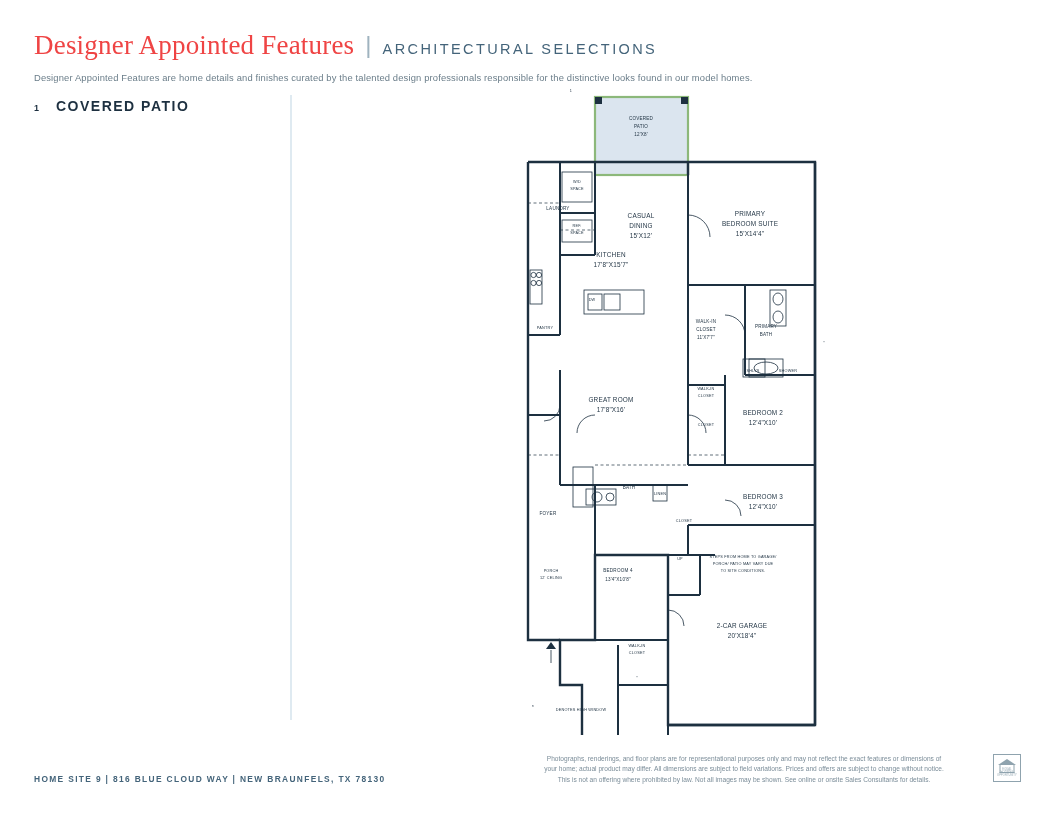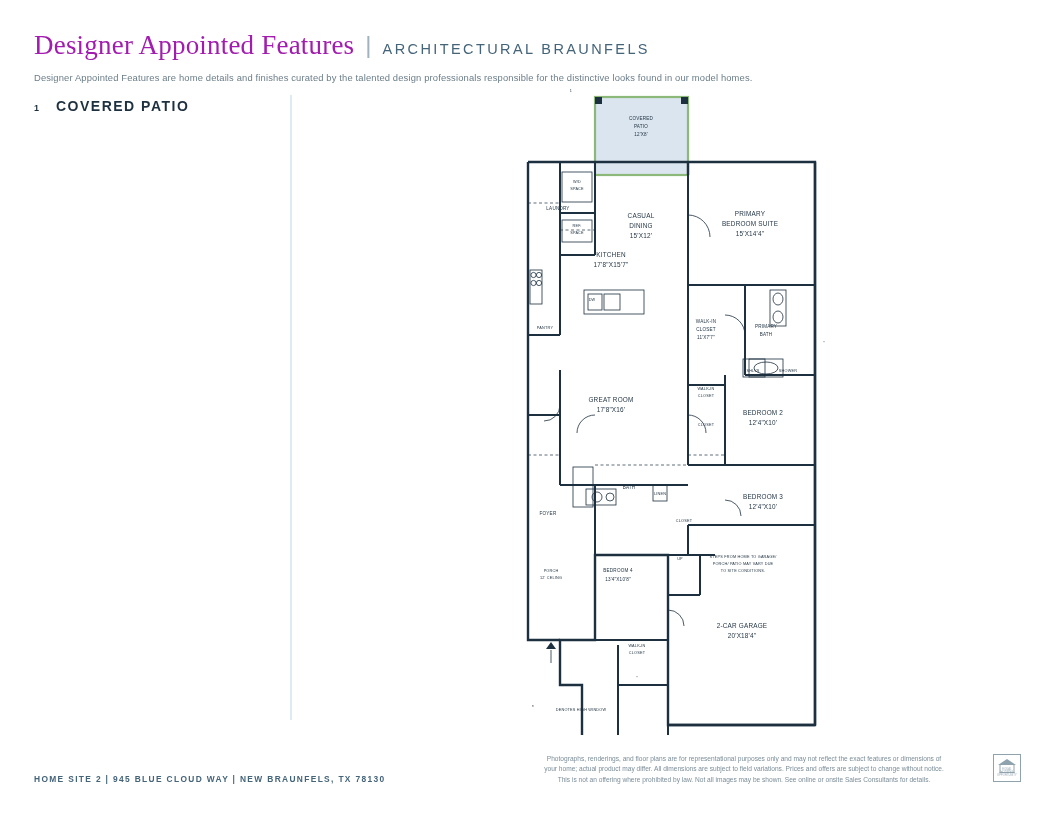--- a/index.html
+++ b/index.html
@@ -24,21 +24,21 @@
     width: 980px;
   }
   .title-row {
     display: flex;
     align-items: baseline;
     gap: 11px;
   }
   .title-main {
     font-family: "Liberation Serif", serif;
     font-size: 27px;
-    color: #a21caf;
+    color: #ef4444;
     letter-spacing: 0.2px;
     white-space: nowrap;
   }
   .title-divider {
     color: #9fb3bf;
     font-size: 24px;
     font-weight: 300;
     transform: translateY(-1px);
   }
   .title-sub {
@@ -174,21 +174,21 @@
     line-height: 3.2px;
   }
 </style>
 </head>
 <body>
 
 <div class="header">
   <div class="title-row">
     <div class="title-main">Designer Appointed Features</div>
     <div class="title-divider">|</div>
-    <div class="title-sub">ARCHITECTURAL BRAUNFELS</div>
+    <div class="title-sub">ARCHITECTURAL SELECTIONS</div>
   </div>
   <div class="subtitle">Designer Appointed Features are home details and finishes curated by the talented design professionals responsible for the distinctive looks found in our model homes.</div>
 </div>
 
 <div class="legend">
   <div class="legend-item">
     <span class="legend-num">1</span>
     <span class="legend-label">COVERED PATIO</span>
   </div>
 </div>
@@ -362,21 +362,21 @@
 
   <text class="rm" x="242" y="543">2-CAR GARAGE</text>
   <text class="rm" x="242" y="553">20'X18'4"</text>
 
   <text class="rm sm" x="33" y="624">*</text>
   <text class="rm xs" x="81" y="626">DENOTES HIGH WINDOW</text>
 </svg>
 </div>
 
 <div class="footer-left">
-  <div>HOME SITE 2  |  945 BLUE CLOUD WAY  |  NEW BRAUNFELS, TX 78130</div>
+  <div>HOME SITE 9  |  816 BLUE CLOUD WAY  |  NEW BRAUNFELS, TX 78130</div>
 </div>
 
 <div class="footer-right">
   <div class="disclaimer">
     <div>Photographs, renderings, and floor plans are for representational purposes only and may not reflect the exact features or dimensions of</div>
     <div>your home; actual product may differ. All dimensions are subject to field variations. Prices and offers are subject to change without notice.</div>
     <div>This is not an offering where prohibited by law. Not all images may be shown. See online or onsite Sales Consultants for details.</div>
   </div>
   <div class="eho">
     <div class="roof"></div>

